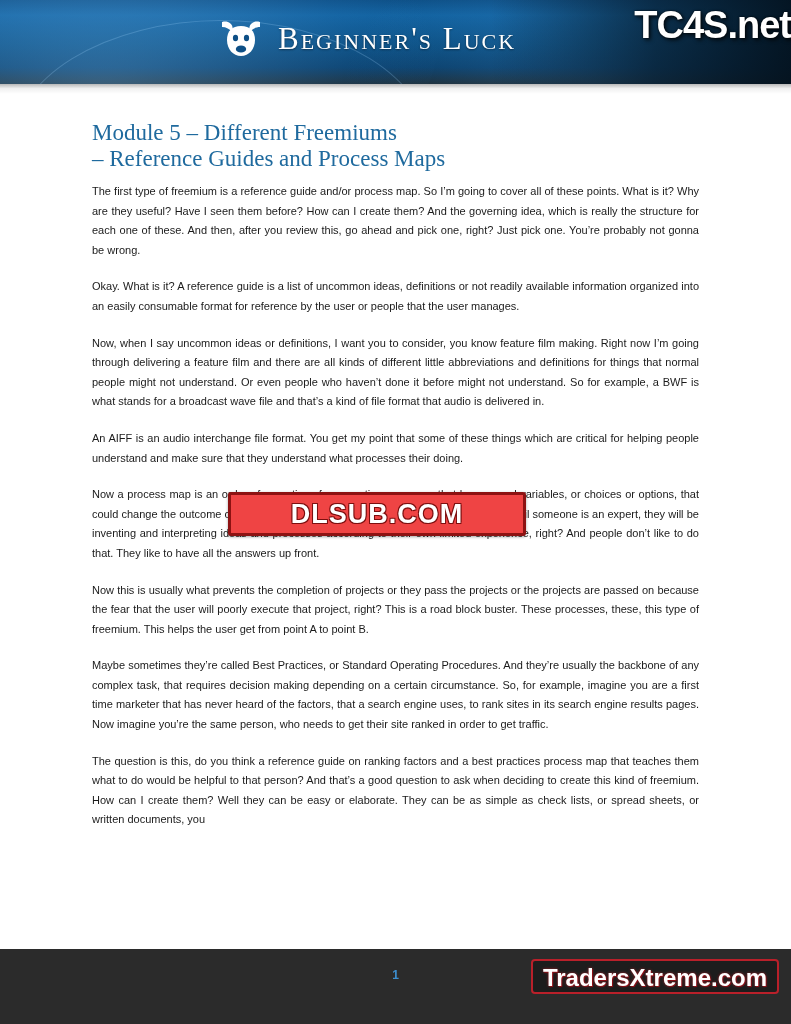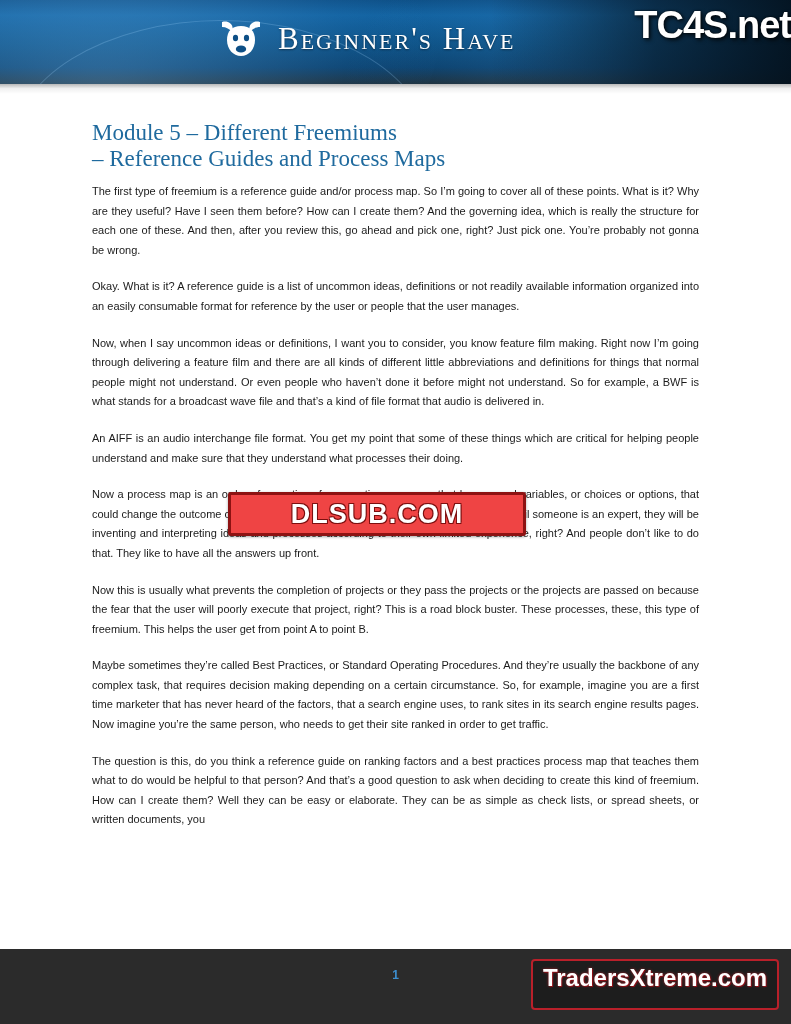--- a/index.html
+++ b/index.html
@@ -180,21 +180,21 @@
     text-align: center;
     color: #3d8fd0;
     font-family: "Liberation Sans", sans-serif;
     font-size: 12px;
     font-weight: bold;
   }
   .footer-logo {
     position: absolute;
     right: 12px;
     top: 10px;
-    padding: 3px 10px 16px 10px;
+    padding: 3px 10px 0 10px;
     background: #1d1d1d;
     border: 2px solid #b9202a;
     border-radius: 4px;
   }
   .footer-logo span {
     font-family: "Liberation Sans", sans-serif;
     font-weight: bold;
     font-size: 24px;
     color: #ffffff;
     letter-spacing: 0px;
@@ -217,21 +217,21 @@
       <span class="brand-icon">
         <svg width="46" height="42" viewBox="0 0 46 42" xmlns="http://www.w3.org/2000/svg">
           <path d="M4 4 C4 4 9 2 13 6 C15 8 15 12 14 14 C12 11 8 9 4 9 Z" fill="#ffffff"></path>
           <path d="M42 4 C42 4 37 2 33 6 C31 8 31 12 32 14 C34 11 38 9 42 9 Z" fill="#ffffff"></path>
           <path d="M23 8 C32 8 37 13 37 22 C37 31 31 38 23 38 C15 38 9 31 9 22 C9 13 14 8 23 8 Z" fill="#ffffff"></path>
           <ellipse cx="17.5" cy="20" rx="2.6" ry="3.2" fill="#0d4f86"></ellipse>
           <ellipse cx="28.5" cy="20" rx="2.6" ry="3.2" fill="#0d4f86"></ellipse>
           <ellipse cx="23" cy="31" rx="5.2" ry="3.6" fill="#0d4f86"></ellipse>
         </svg>
       </span>
-      <span class="brand-text">Beginner's  Have</span>
+      <span class="brand-text">Beginner's  Luck</span>
     </div>
 
     <div class="site-logo">TC4S.net</div>
   </div>
   <div class="header-shadow"></div>
 
   <div class="content">
     <h1 class="doc-title">
       <span class="line">Module 5 – Different Freemiums</span>
       <span class="line">– Reference Guides and Process Maps</span>

